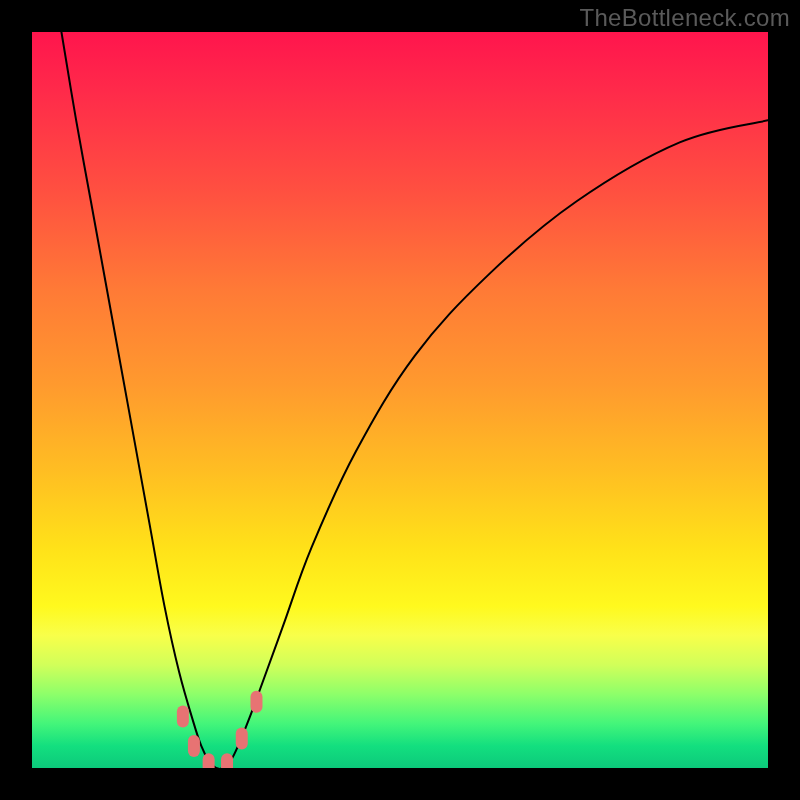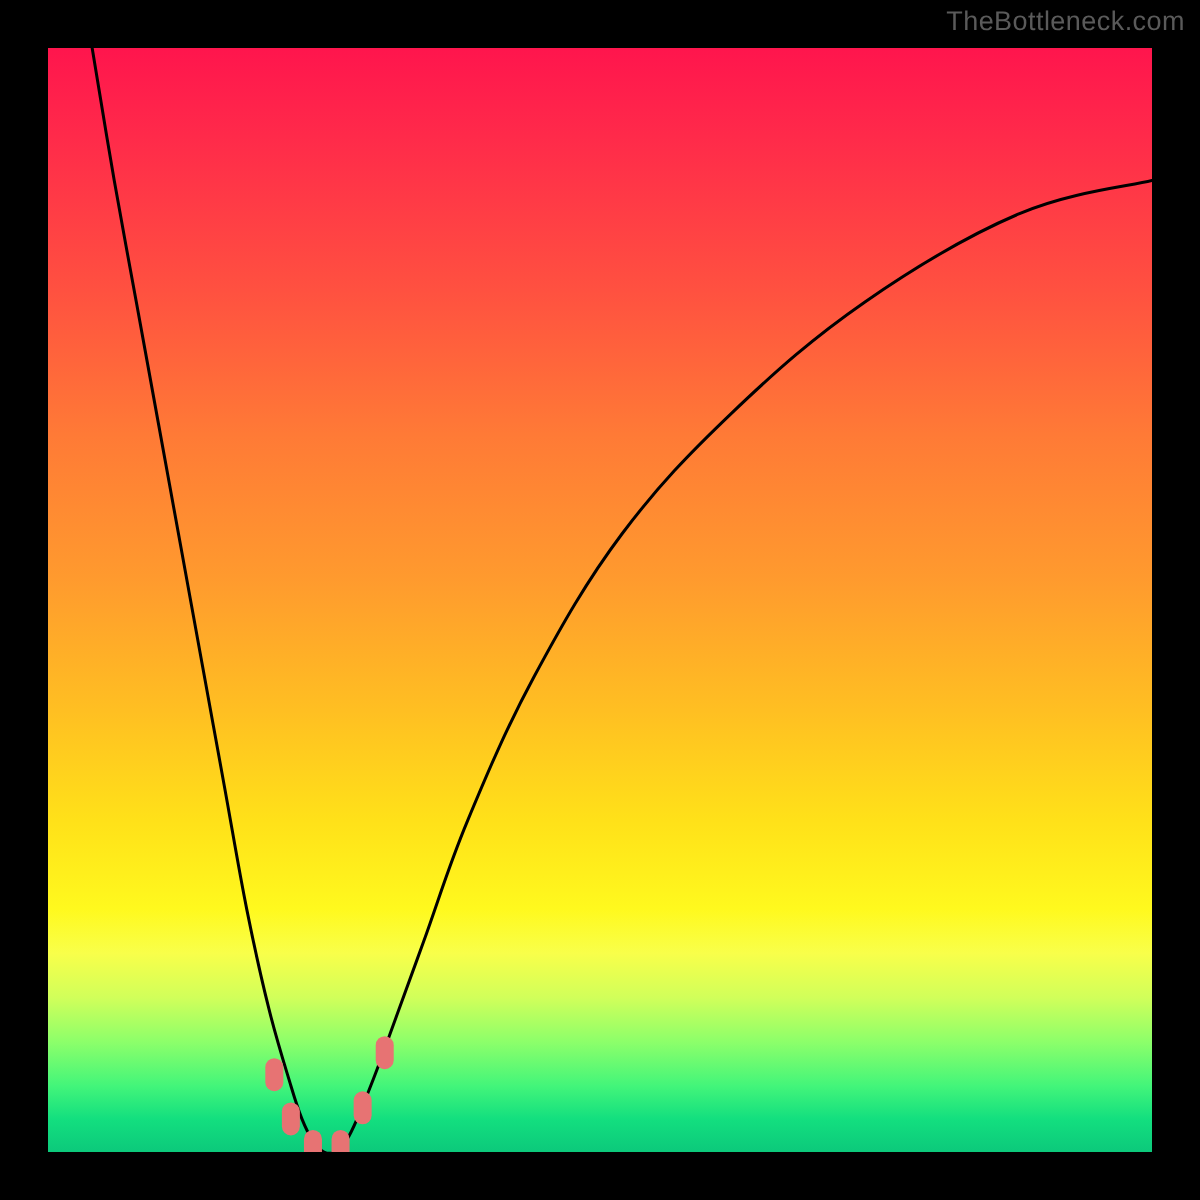--- a/index.html
+++ b/index.html
@@ -41,21 +41,21 @@
       #13df7f 97%,
       #0cc97b 100%
     );
     overflow: hidden;
   }
   .watermark {
     position: absolute;
     top: 4px;
     right: 10px;
     font-family: Arial, Helvetica, sans-serif;
-    font-size: 18px;
+    font-size: 24px;
     color: #5a5a5a;
     letter-spacing: 0.3px;
     user-select: none;
   }
   svg.curve {
     position: absolute;
     left: 0;
     top: 0;
     width: 736px;
     height: 736px;

